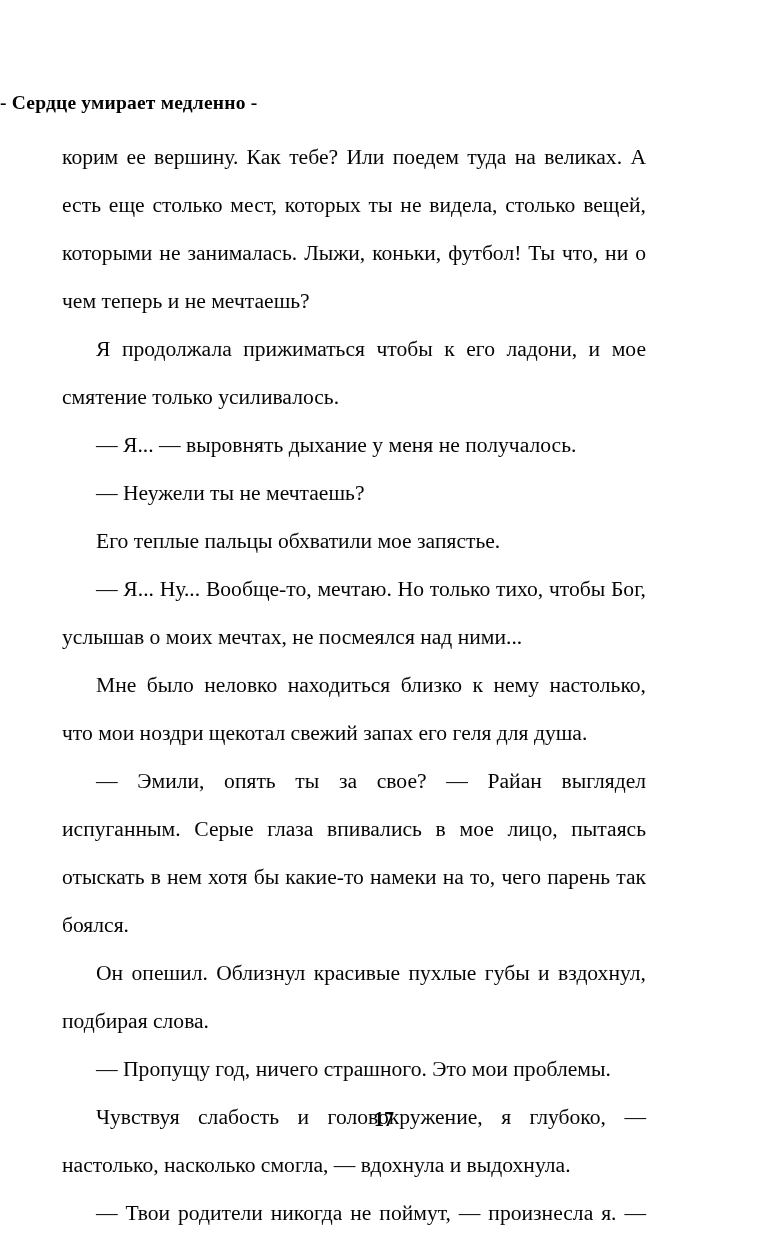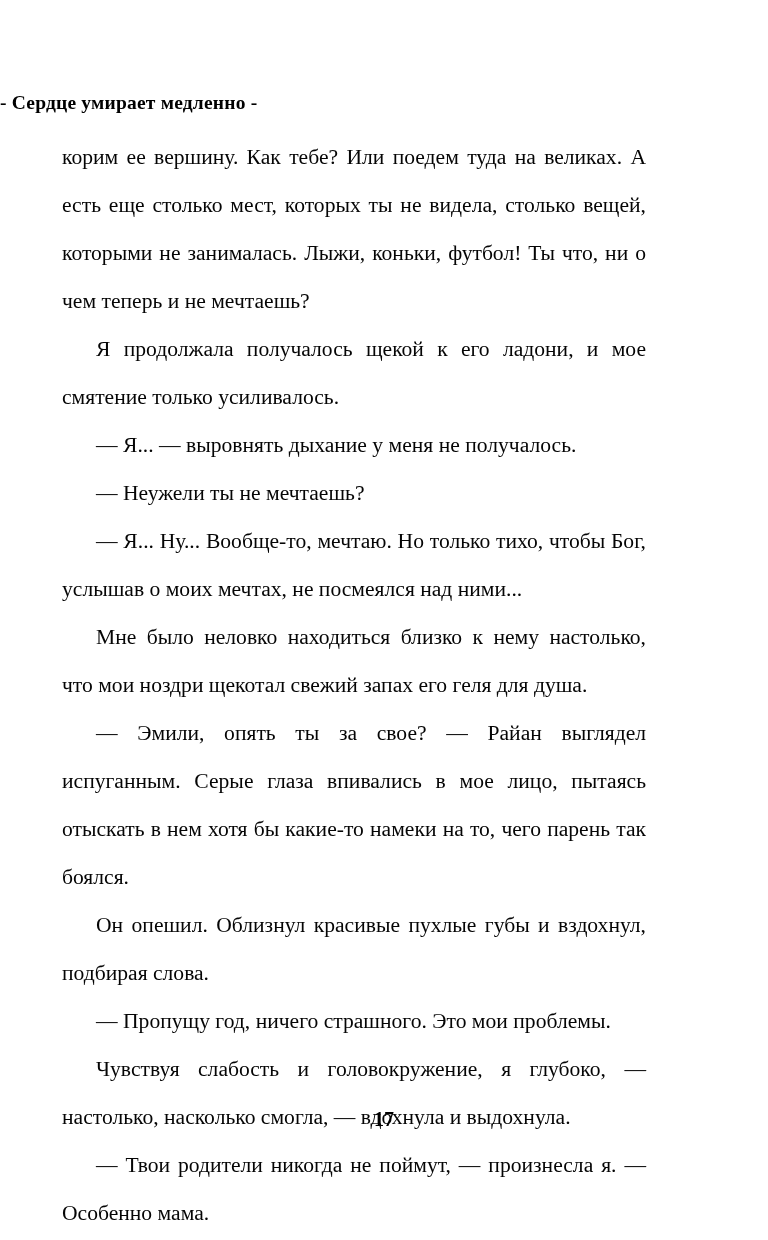--- a/index.html
+++ b/index.html
@@ -66,23 +66,24 @@
 </style>
 </head>
 <body>
 
 <div class="page">
 
   <div class="running-head">- Сердце умирает медленно -</div>
 
   <div class="text-block">
       <p class="">корим ее вершину. Как тебе? Или поедем туда на великах. А есть еще столько мест, которых ты не видела, столько вещей, которыми не занималась. Лыжи, коньки, футбол! Ты что, ни о чем теперь и не мечтаешь?</p>
-      <p class="indent">Я продолжала получалось щекой к его ладони, и мое смятение только усиливалось.</p>
+      <p class="indent">Я продолжала прижиматься чтобы к его ладони, и мое смятение только усиливалось.</p>
       <p class="indent">— Я... — выровнять дыхание у меня не получалось.</p>
       <p class="indent">— Неужели ты не мечтаешь?</p>
+      <p class="indent">Его теплые пальцы обхватили мое запястье.</p>
       <p class="indent">— Я... Ну... Вообще-то, мечтаю. Но только тихо, чтобы Бог, услышав о моих мечтах, не посмеялся над ними...</p>
       <p class="indent">Мне было неловко находиться близко к нему настолько, что мои ноздри щекотал свежий запах его геля для душа.</p>
       <p class="indent">— Эмили, опять ты за свое? — Райан выглядел испуганным. Серые глаза впивались в мое лицо, пытаясь отыскать в нем хотя бы какие-то намеки на то, чего парень так боялся.</p>
       <p class="indent">Он опешил. Облизнул красивые пухлые губы и вздохнул, подбирая слова.</p>
       <p class="indent">— Пропущу год, ничего страшного. Это мои проблемы.</p>
       <p class="indent">Чувствуя слабость и головокружение, я глубоко, — настолько, насколько смогла, — вдохнула и выдохнула.</p>
       <p class="indent">— Твои родители никогда не поймут, — произнесла я. — Особенно мама.</p>
     </div>
 
   <div class="page-number">17</div>

